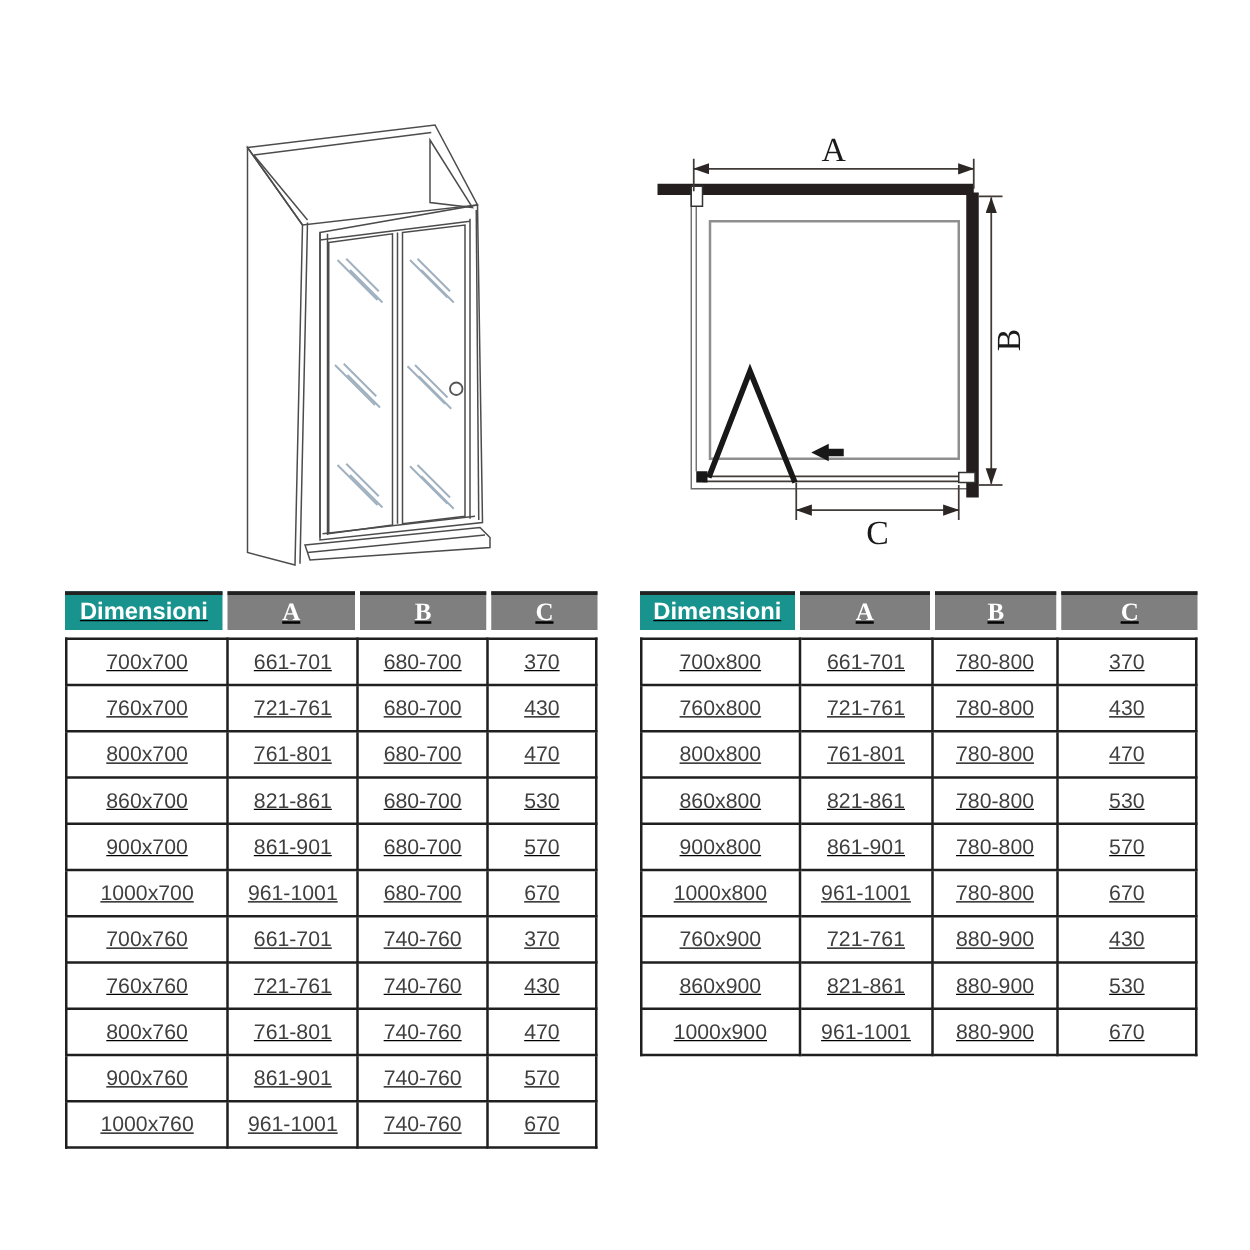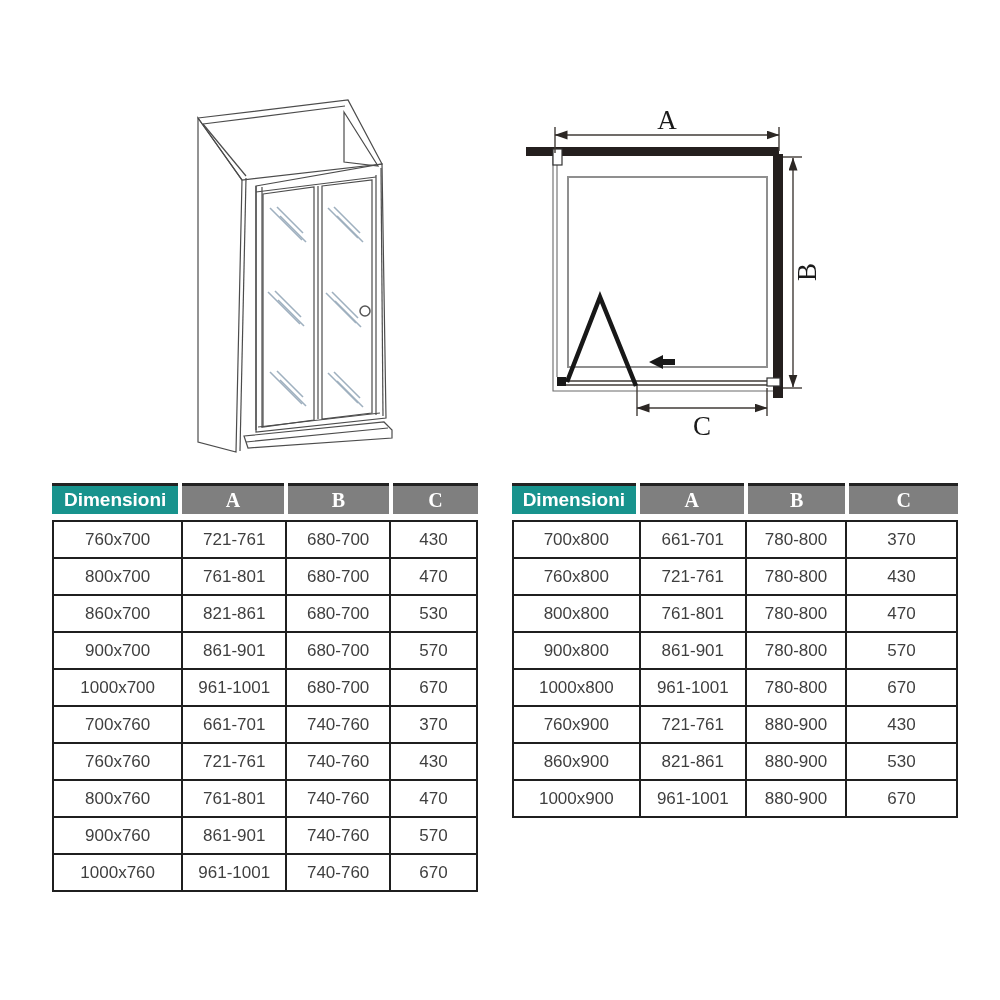--- a/index.html
+++ b/index.html
@@ -1,20 +1,20 @@
 <!DOCTYPE html>
 <html><head>
 <meta charset="utf-8">
 <style>
   html,body{margin:0;padding:0;background:#fff;}
   .page{position:relative;width:1000px;height:1000px;background:#ffffff;overflow:hidden;
         font-family:"Liberation Sans",sans-serif;}
   .diagram{position:absolute;}
   
-  .dim-table{position:absolute;top:483px;}
+  .dim-table{position:absolute;top:473px;text-decoration:underline;}
   .dim-table .thead{display:flex;gap:4px;height:31px;}
   .dim-table .th{box-sizing:border-box;border-top:3px solid #222;color:#fff;
                  display:flex;align-items:center;justify-content:center;}
   .dim-table .th.teal{background:#18938d;font-weight:bold;font-size:19px;
                       font-family:"Liberation Sans",sans-serif;}
   .dim-table .th.gray{background:#7f7f7f;font-weight:bold;font-size:20px;
                       font-family:"Liberation Serif",serif;}
   .dim-table table{border-collapse:collapse;width:100%;margin-top:6px;table-layout:fixed;}
   .dim-table td{border:2px solid #1f1f1f;height:35px;text-align:center;vertical-align:middle;
                 font-size:17px;color:#3f3f3f;background:#fff;padding:0;}
@@ -145,20 +145,26 @@
     </div>
     <table>
       <colgroup>
           <col>
           <col>
           <col>
           <col>
         </colgroup>
       <tbody>
           <tr>
+            <td>700x700</td>
+            <td>661-701</td>
+            <td>680-700</td>
+            <td>370</td>
+          </tr>
+          <tr>
             <td>760x700</td>
             <td>721-761</td>
             <td>680-700</td>
             <td>430</td>
           </tr>
           <tr>
             <td>800x700</td>
             <td>761-801</td>
             <td>680-700</td>
             <td>470</td>
@@ -242,20 +248,26 @@
             <td>780-800</td>
             <td>430</td>
           </tr>
           <tr>
             <td>800x800</td>
             <td>761-801</td>
             <td>780-800</td>
             <td>470</td>
           </tr>
           <tr>
+            <td>860x800</td>
+            <td>821-861</td>
+            <td>780-800</td>
+            <td>530</td>
+          </tr>
+          <tr>
             <td>900x800</td>
             <td>861-901</td>
             <td>780-800</td>
             <td>570</td>
           </tr>
           <tr>
             <td>1000x800</td>
             <td>961-1001</td>
             <td>780-800</td>
             <td>670</td>

